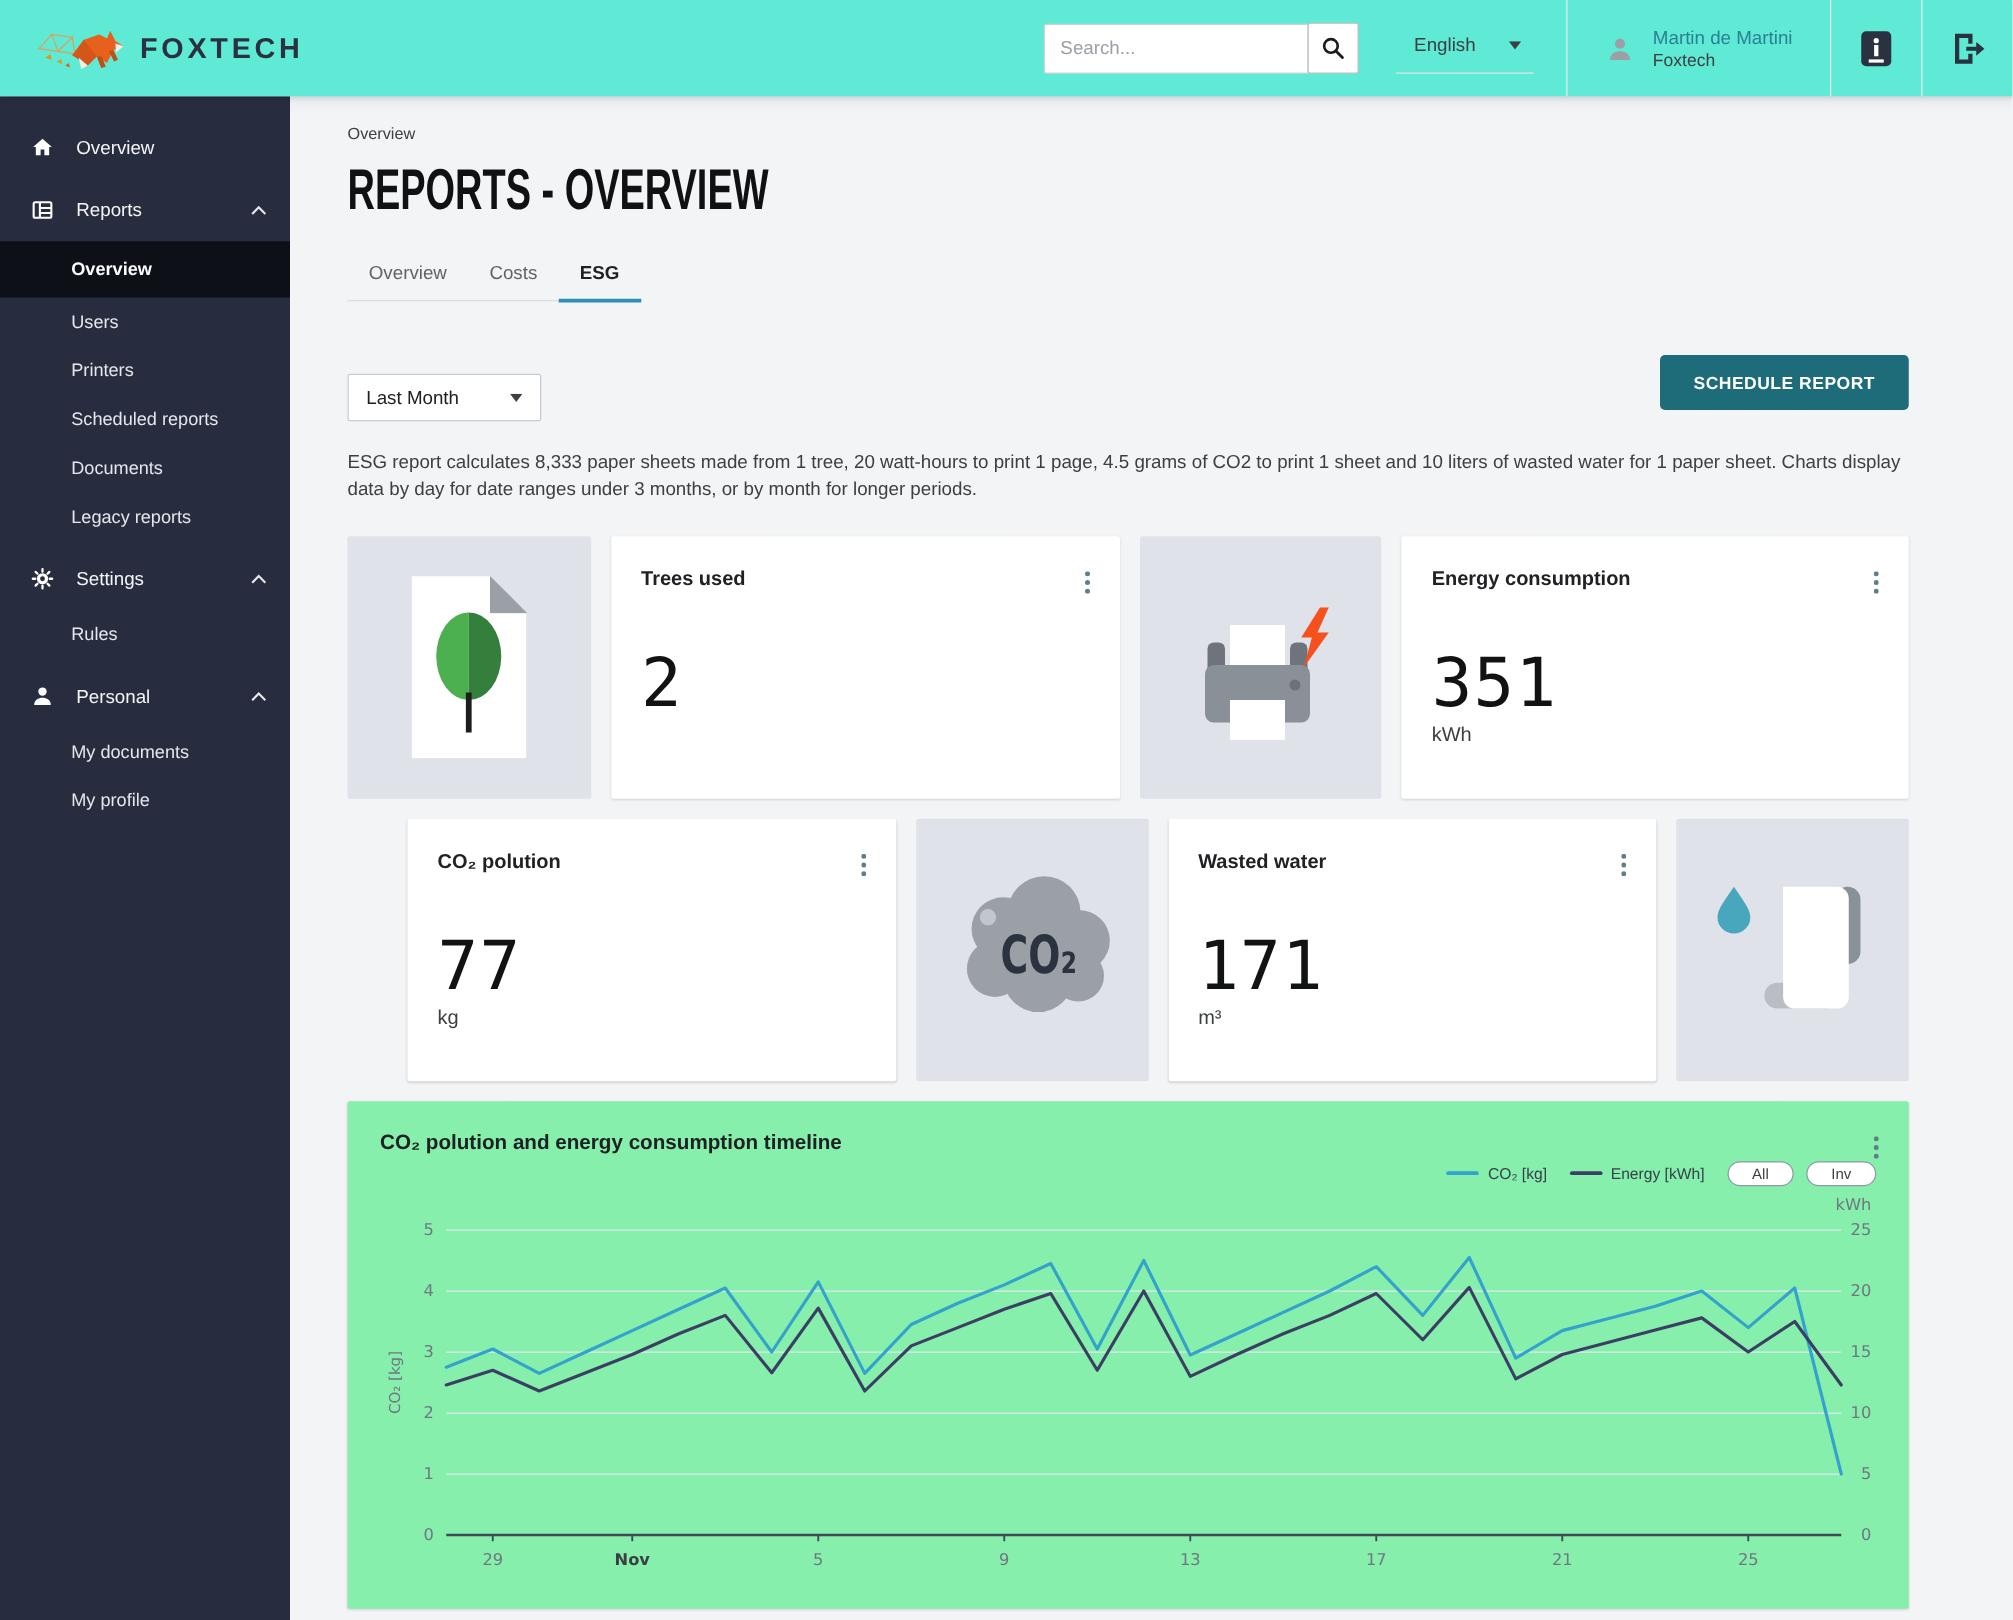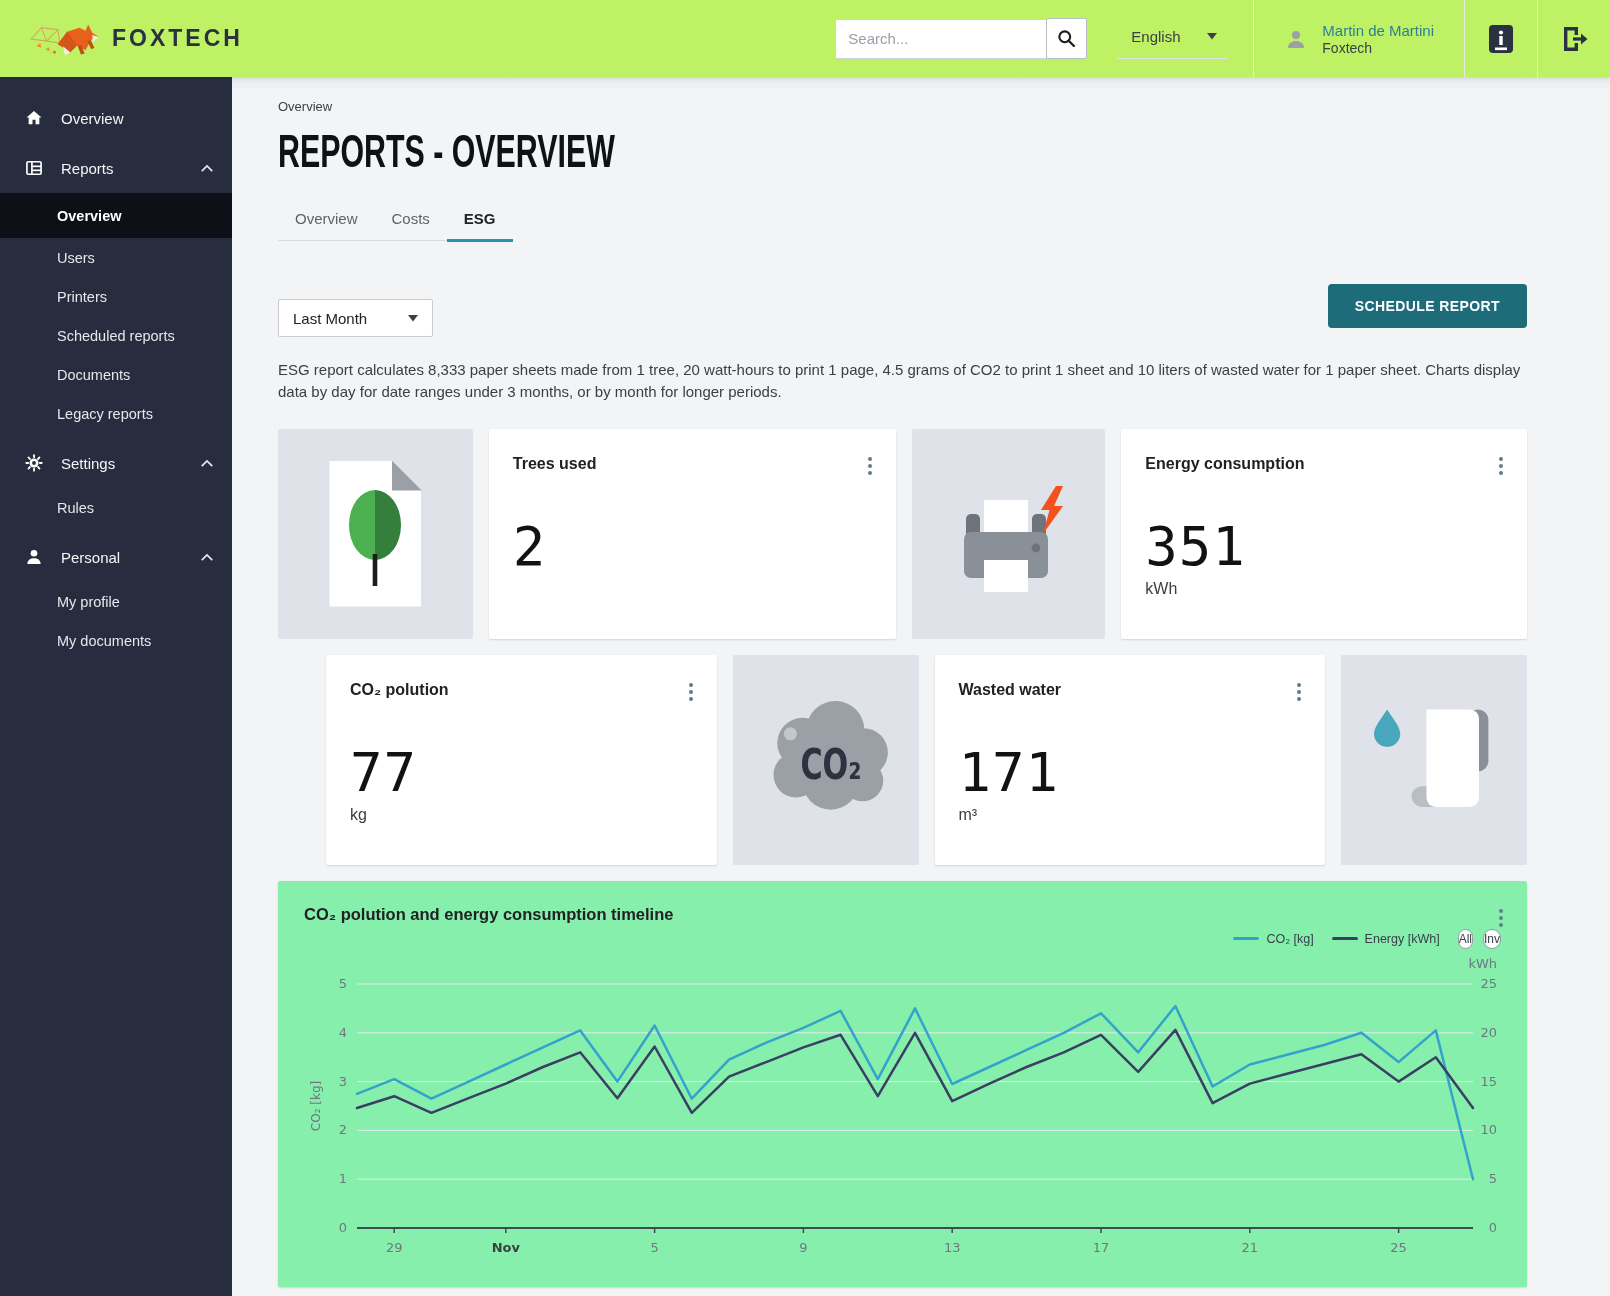--- a/index.html
+++ b/index.html
@@ -1,20 +1,20 @@
 <!DOCTYPE html>
 <html><head>
 <meta charset="utf-8">
 <style>
   * { margin:0; padding:0; box-sizing:border-box; }
   html,body { width:1610px; height:1296px; overflow:hidden; background:#f3f4f6;
     font-family:"Liberation Sans", sans-serif; color:#202124; }
 
   
-  .topbar { height:77px; background:#bef264; display:flex; align-items:center;
+  .topbar { height:77px; background:#5eead4; display:flex; align-items:center;
     position:relative; z-index:5; box-shadow:0 1px 4px rgba(0,0,0,.14); }
   .logo-wrap { display:flex; align-items:center; gap:12px; padding-left:28px; cursor:pointer; }
   .brand { font-size:23px; font-weight:bold; letter-spacing:3px; color:#2a3242; }
   .top-right { margin-left:auto; display:flex; align-items:stretch; height:100%; }
   .search-group { display:flex; align-items:center; margin-right:30px; }
   .search-input { width:212px; height:40px; border:1px solid #cdd2d9; border-radius:2px 0 0 2px;
     padding:0 12px; font-size:15px; color:#3c4043; outline:none; font-family:inherit; }
   .search-input::placeholder { color:#9aa0a6; }
   .search-btn { width:41px; height:41px; background:#fff; border:1px solid #b9bfc7;
     border-radius:2px; margin-left:-1px; display:flex; align-items:center; justify-content:center; cursor:pointer; }
@@ -81,21 +81,21 @@
     font-size:42px; font-weight:800; color:#2b3340; font-family:"DejaVu Sans", sans-serif; }
 
   
   .chart-card { margin-top:16px; background:#86efac; border-radius:2px; box-shadow:0 1px 2px rgba(60,64,67,.18);
     padding:24px 26px 18px; position:relative; height:406px; }
   .chart-title { font-size:16.5px; font-weight:bold; color:#202124; }
   .legend-row { display:flex; justify-content:flex-end; align-items:center; gap:10px; margin-top:4px; height:22px;}
   .legend-item { display:flex; align-items:center; gap:7px; font-size:12.5px; color:#37414b; margin-right:8px;}
   .swatch { width:26px; height:3px; border-radius:2px; display:inline-block; }
   .pill { border:1px solid #8f9aa3; background:#fff; color:#3c4043; border-radius:11px;
-    padding:2px 0; font-size:12px; cursor:pointer; font-family:inherit; }
+    padding:2px 19px; font-size:12px; cursor:pointer; font-family:inherit; }
   #chart-svg { display:block; margin-top:4px; width:1197px; height:318px; }
 </style>
 </head>
 <body>
 
 <header class="topbar">
   <div class="logo-wrap">
     <svg width="72" height="46" viewBox="0 0 140 88">
       <path d="M6 44 L26 22 L36 48 Z M36 48 L26 22 L58 26 Z M36 48 L58 26 L62 52 Z" fill="none" stroke="#d8a35f" stroke-width="2"></path>
       <path d="M16 58 l8 -6 2 9 Z" fill="#e8951d"></path>
@@ -237,24 +237,24 @@
         <circle cx="12" cy="7.5" r="4" fill="#fff"></circle>
         <path d="M4 20.5 c0-5 4-7 8-7 s8 2 8 7 z" fill="#fff"></path>
       </svg>
       <span>Personal</span>
       <span class="grow"></span>
       <svg width="14" height="9" viewBox="0 0 16 10">
         <polyline points="2,8 8,2 14,8" fill="none" stroke="#e3e6ea" stroke-width="2"></polyline>
       </svg>
     </div>
     <div class="side-sub">
+        <span>My documents</span>
+      </div>
+    <div class="side-sub">
         <span>My profile</span>
-      </div>
-    <div class="side-sub">
-        <span>My documents</span>
       </div>
   </aside>
 
   <main class="main">
     <div class="top-fade"></div>
     <div class="content">
       <div class="breadcrumb">Overview</div>
       <h1 class="page-title"><span>REPORTS - OVERVIEW</span></h1>
 
       <div class="tabs">

